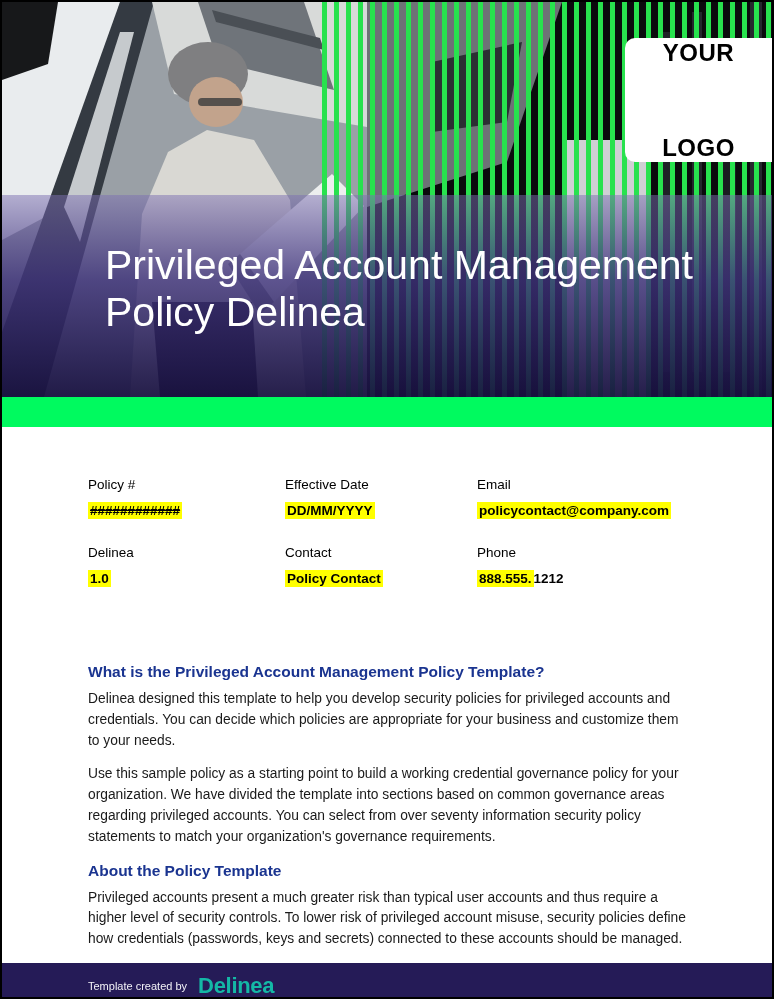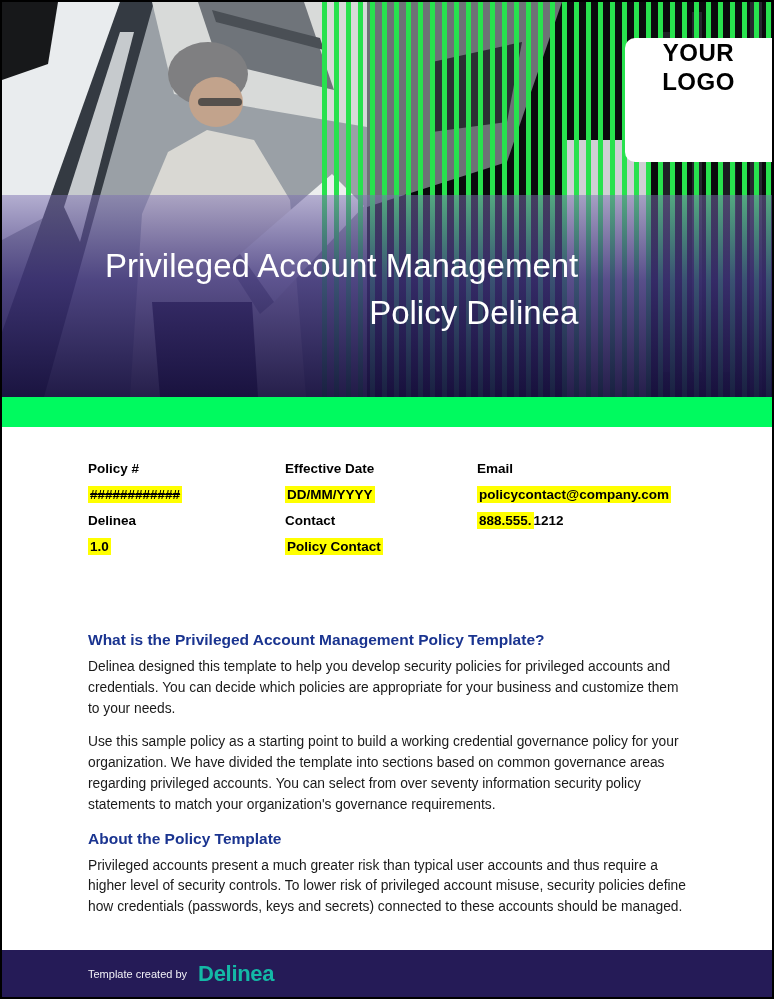--- a/index.html
+++ b/index.html
@@ -26,34 +26,34 @@
   .purple-overlay{
     position:absolute;left:0;right:0;top:193px;bottom:0;
     background:linear-gradient(180deg,
       rgba(125,112,178,0.50) 0%,
       rgba(62,50,122,0.82) 42%,
       rgba(24,17,64,0.93) 100%);
   }
   .logo-box{
     position:absolute;top:36px;right:0;width:147px;height:124px;
     background:#fff;border-radius:10px 0 0 10px;
-    display:flex;flex-direction:column;align-items:center;justify-content:flex-start;
+    display:flex;flex-direction:column;align-items:center;justify-content:space-between;
     font-weight:bold;font-size:24px;line-height:29px;color:#000;letter-spacing:0.5px;
   }
   .hero-title{
     position:absolute;left:103px;top:240px;color:#fff;font-weight:400;
-    font-size:33px;line-height:47px;white-space:nowrap;text-align:right;
+    font-size:41px;line-height:47px;white-space:nowrap;
   }
   
   .green-bar{height:30px;background:var(--accent-green);flex:0 0 auto;}
   
   .content{flex:1 1 auto;padding:33px 82px 0 86px;background:#fff;}
   .info-grid{display:grid;grid-template-columns:197px 192px auto;}
   .info-cell{padding-bottom:9px;}
-  .info-label{font-size:13.5px;font-weight:bold;line-height:17px;color:#000;margin-bottom:9px;}
+  .info-label{font-size:13.5px;font-weight:normal;line-height:17px;color:#000;margin-bottom:9px;margin-top:16px;}
   .info-value{font-size:13.5px;font-weight:bold;line-height:17px;color:#000;}
   .hl{background:var(--highlight-yellow);padding:1px 2px;}
   .strike{text-decoration:line-through;}
   .section{margin-top:66px;}
   .section + .section{margin-top:12px;}
   .section h2{font-size:15.5px;line-height:19px;font-weight:bold;color:var(--heading-blue);margin-bottom:8px;}
   .section p{font-size:13.8px;line-height:20.8px;color:var(--text-dark);margin-bottom:13px;}
   
   .footer{
     flex:0 0 auto;height:47px;background:var(--footer-bg);
@@ -128,20 +128,21 @@
       </div>
       <div class="info-cell">
         <div class="info-label">Delinea</div>
         <div class="info-value"><span class="hl">1.0</span><span></span></div>
       </div>
       <div class="info-cell">
         <div class="info-label">Contact</div>
         <div class="info-value"><span class="hl">Policy Contact</span><span></span></div>
       </div>
       <div class="info-cell">
+        <div class="info-label">Phone</div>
         <div class="info-value"><span class="hl">888.555.</span><span>1212</span></div>
       </div>
     </div>
 
     <div class="section">
       <h2>What is the Privileged Account Management Policy Template?</h2>
       <p>Delinea designed this template to help you develop security policies for privileged accounts and credentials. You can decide which policies are appropriate for your business and customize them to your needs.</p>
       <p>Use this sample policy as a starting point to build a working credential governance policy for your organization. We have divided the template into sections based on common governance areas regarding privileged accounts. You can select from over seventy information security policy statements to match your organization's governance requirements.</p>
     </div>
 

